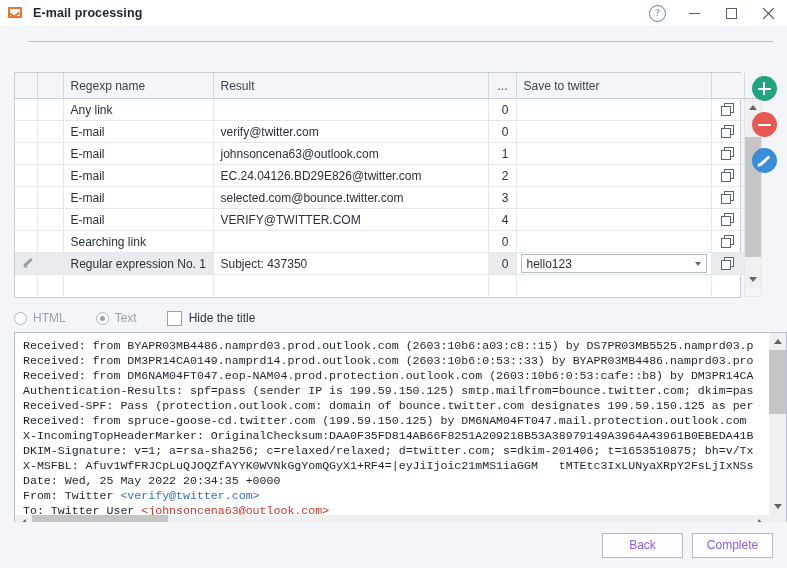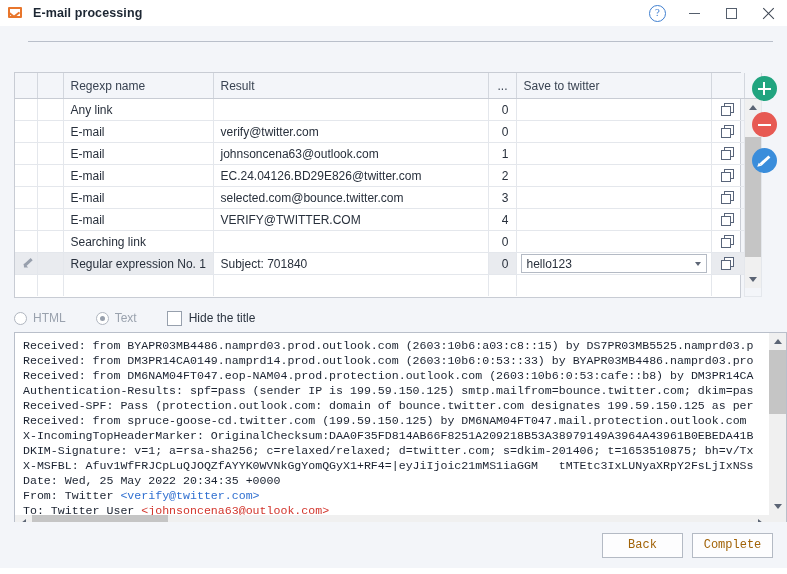--- a/index.html
+++ b/index.html
@@ -456,22 +456,22 @@
     justify-content: flex-end;
     padding-right: 14px;
     box-sizing: border-box;
   }
   .btn {
     min-width: 81px;
     height: 25px;
     border: 1px solid #b4bac4;
     background: #fdfdfe;
     font-size: 12px;
-    color: #a16207;
-    font-family: Liberation Mono, monospace;
+    color: #8b5cf6;
+    font-family: Liberation Sans, sans-serif;
     margin-left: 9px;
     cursor: pointer;
   }
 </style>
 </head>
 <body>
 
 <div class="titlebar">
   <span class="env-icon">
     <span class="box"></span>
@@ -597,21 +597,21 @@
               <td class="c-name">Searching link</td>
               <td class="c-result"></td>
               <td class="c-num">0</td>
               <td class="c-var"></td>
               <td class="c-copy"><span class="copy-icon"><span class="sq1"></span><span class="sq2"></span></span></td>
             </tr>
             <tr class="row-active">
               <td class="c-ind"><span class="pencil-ind"></span></td>
               <td class="c-sel"></td>
               <td class="c-name">Regular expression No. 1</td>
-              <td class="c-result">Subject: 701840</td>
+              <td class="c-result">Subject: 437350</td>
               <td class="c-num">0</td>
               <td class="c-var">
                 <div class="combo">
                   <span>hello123</span>
                   <span class="caret"></span>
                 </div>
               </td>
               <td class="c-copy"><span class="copy-icon"><span class="sq1"></span><span class="sq2"></span></span></td>
             </tr>
             <tr>

